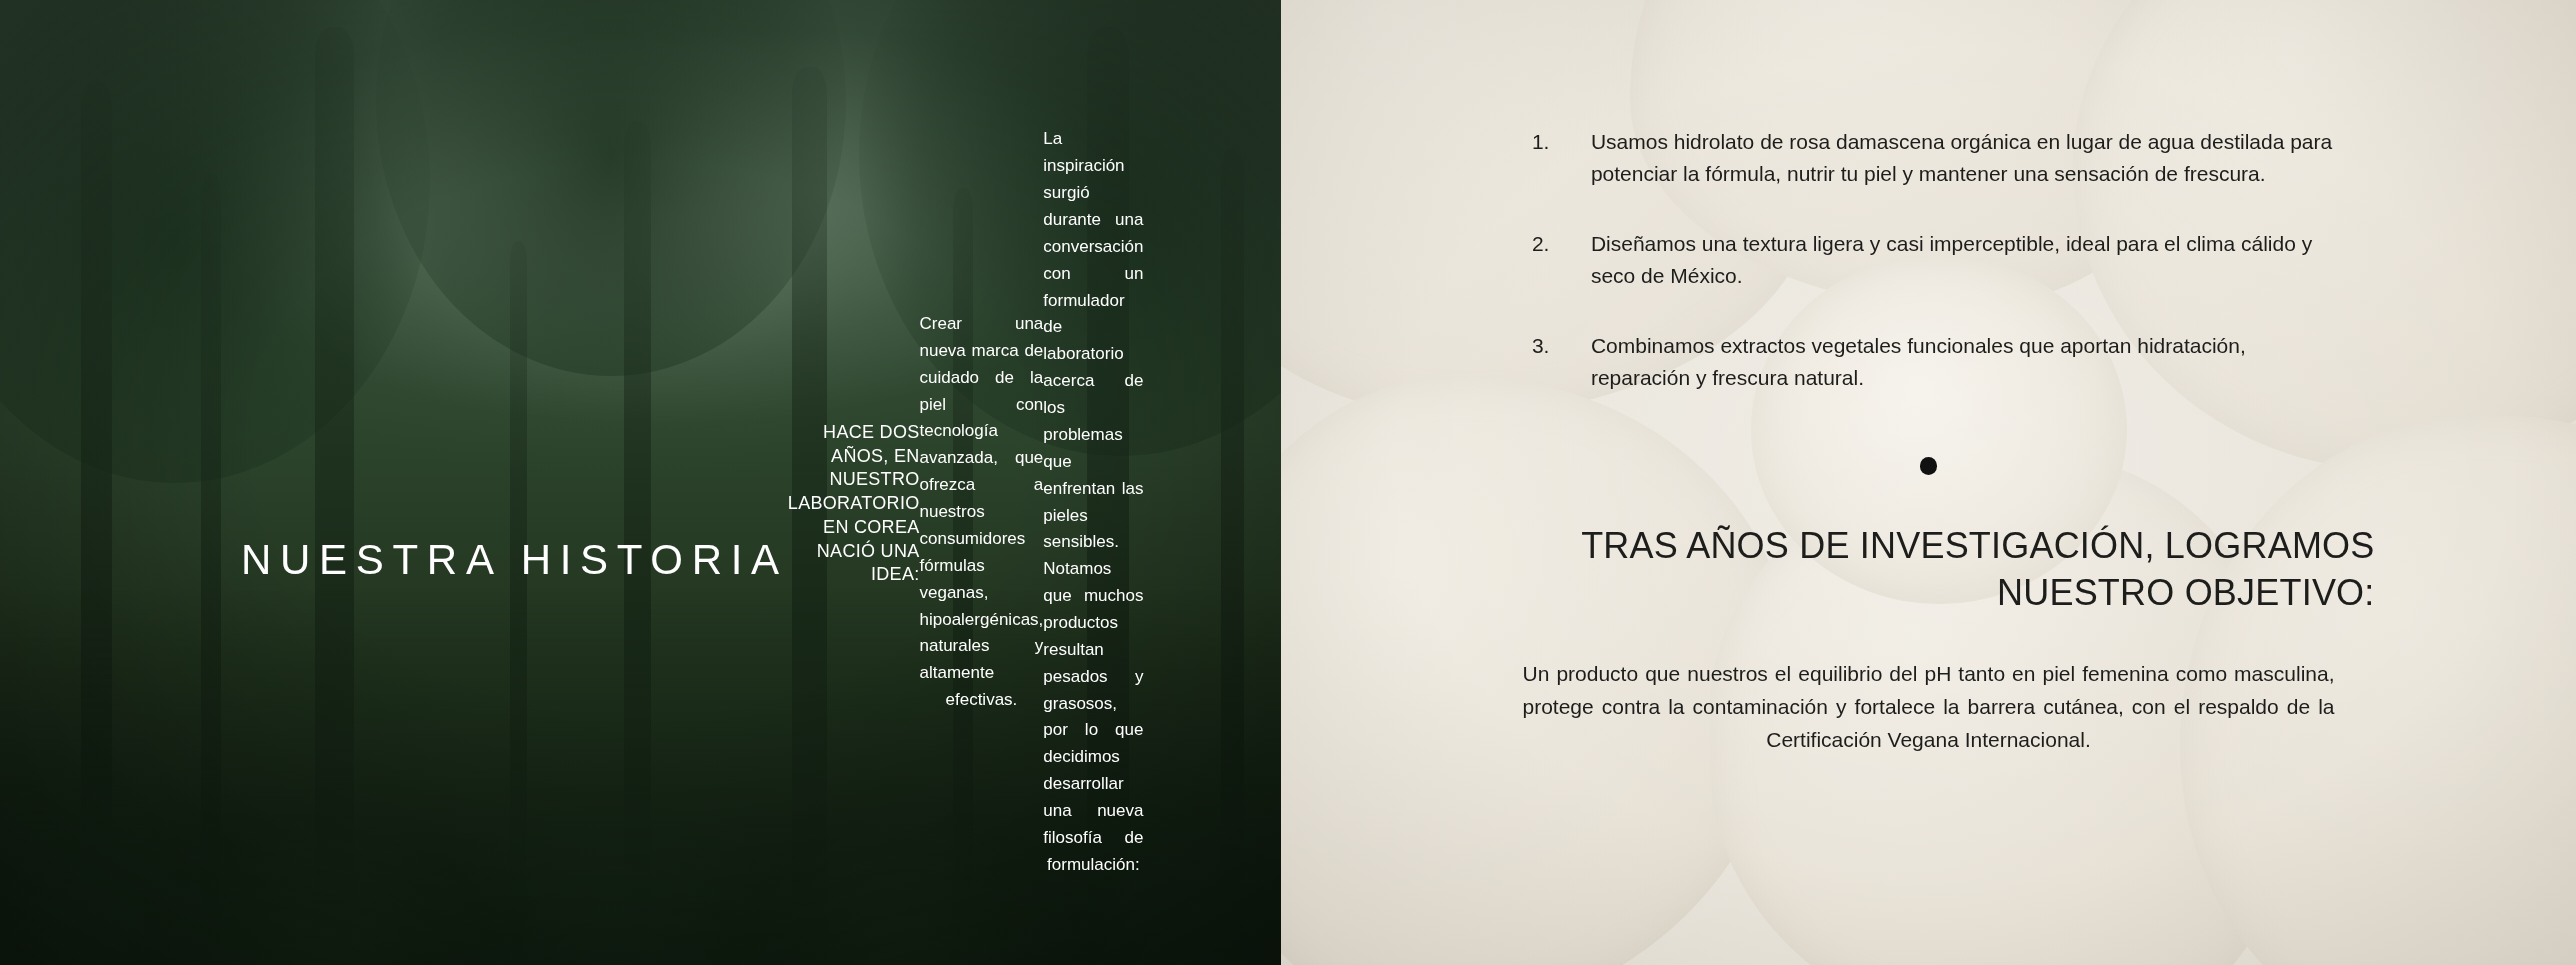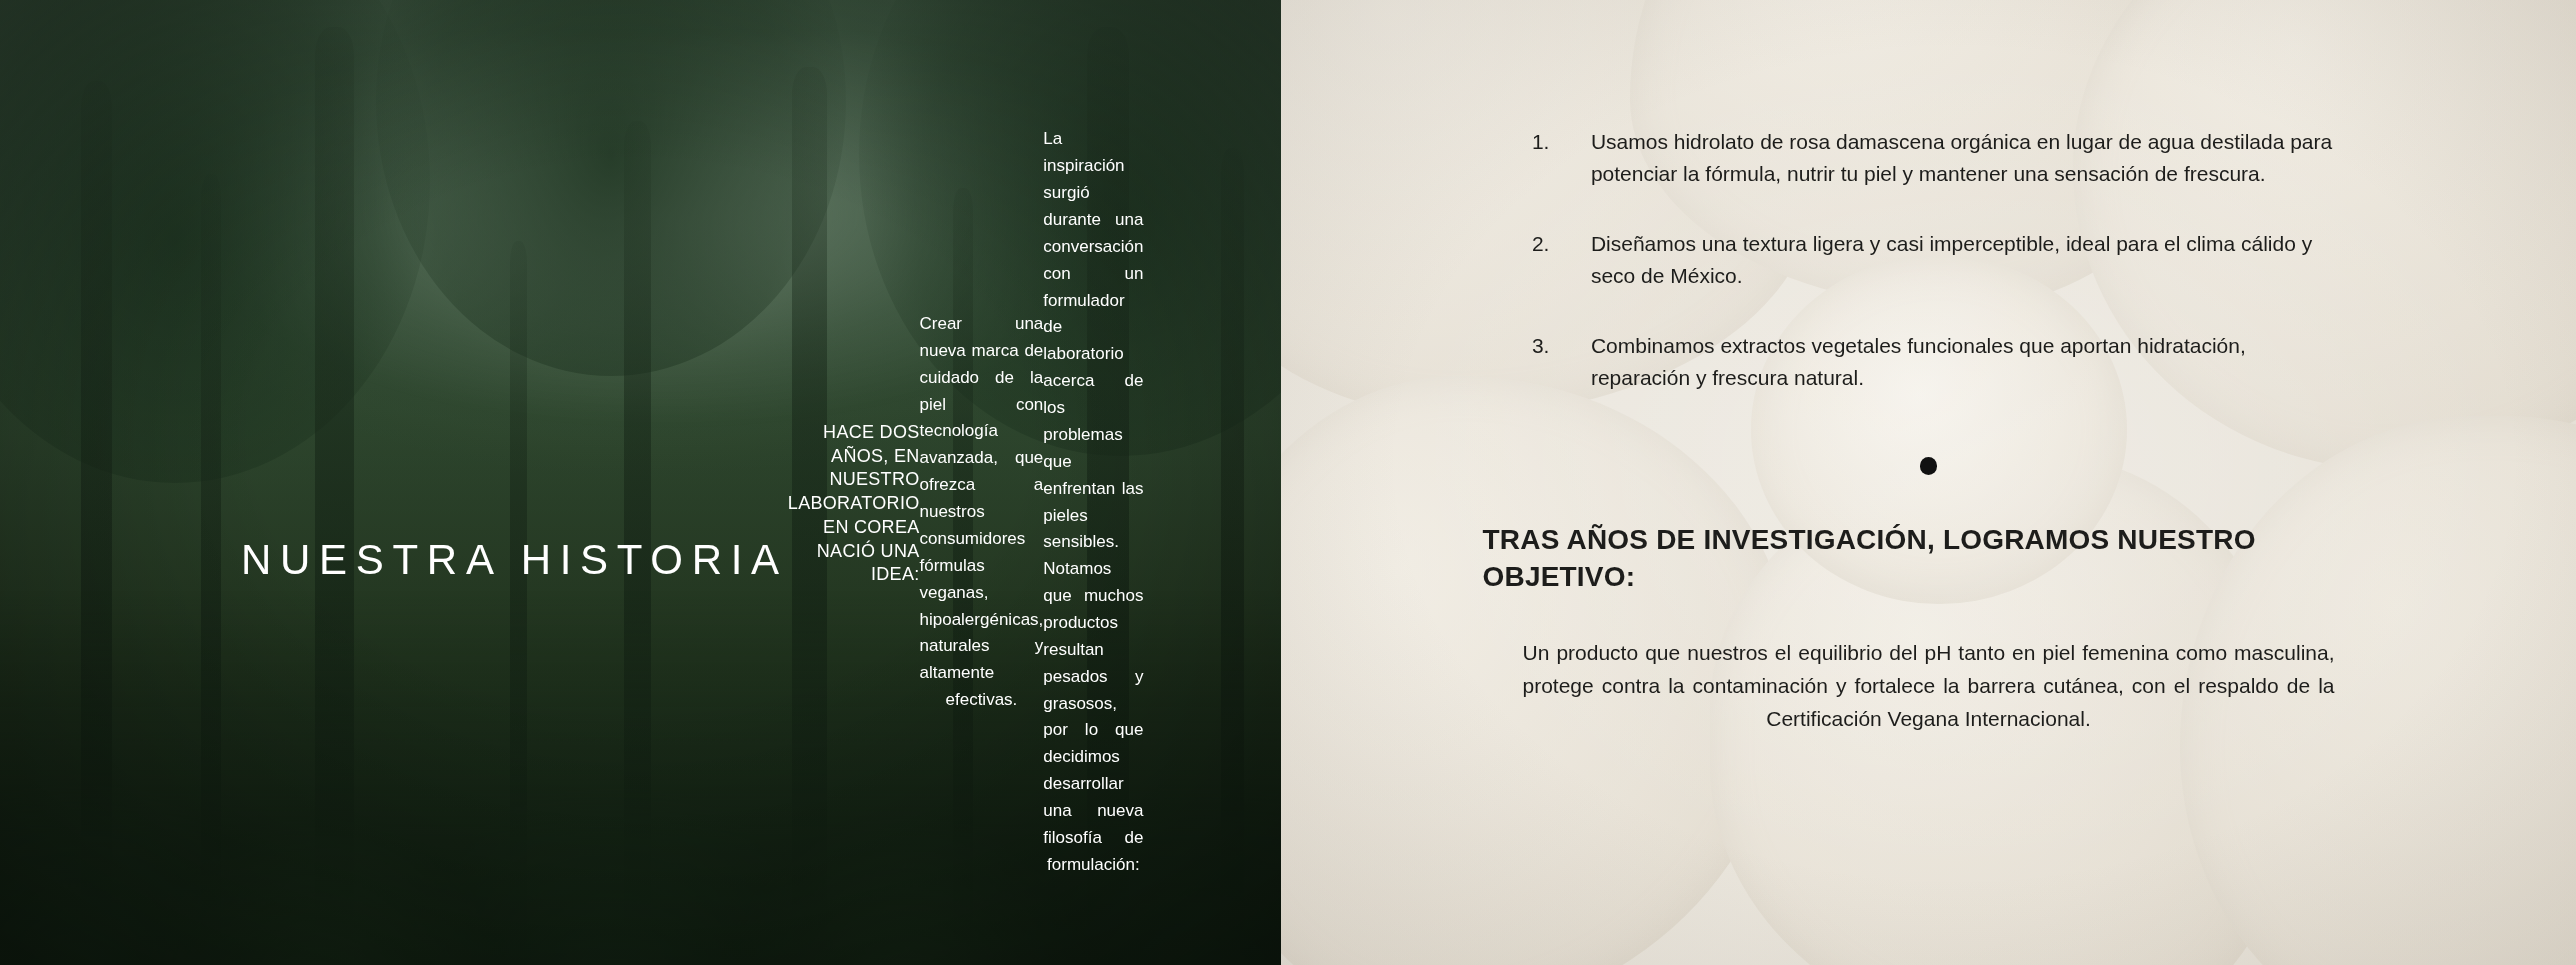--- a/index.html
+++ b/index.html
@@ -189,24 +189,24 @@
   .dot-divider-dark {
     width: 17.4px;
     height: 17.4px;
     border-radius: 50%;
     background: #111111;
     margin-top: 64px;
   }
 
   .right-subtitle {
     margin-top: 47px;
-    font-size: 28px;
+    font-size: 36px;
     line-height: 1.32;
-    text-align: left;
-    font-weight: 700;
+    text-align: right;
+    font-weight: 400;
     max-width: 892px;
     letter-spacing: 0.2px;
   }
 
   .right-para {
     margin-top: 40px;
     font-size: 21px;
     line-height: 1.58;
     text-align: justify;
     text-align-last: center;

